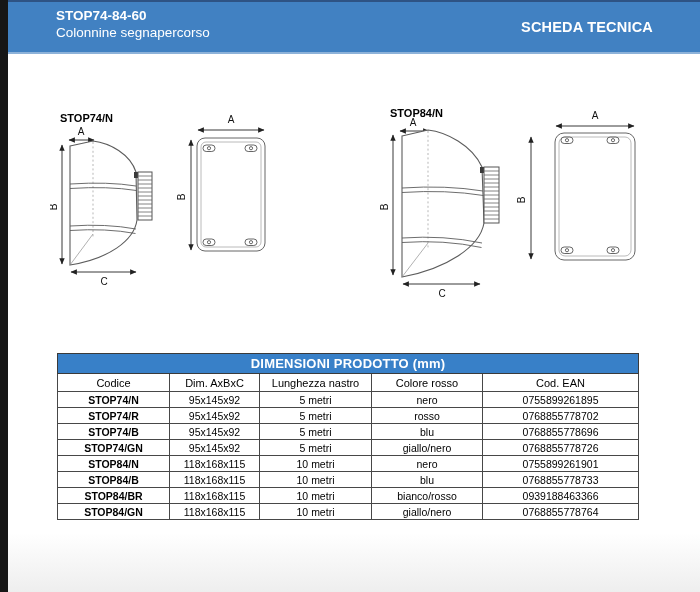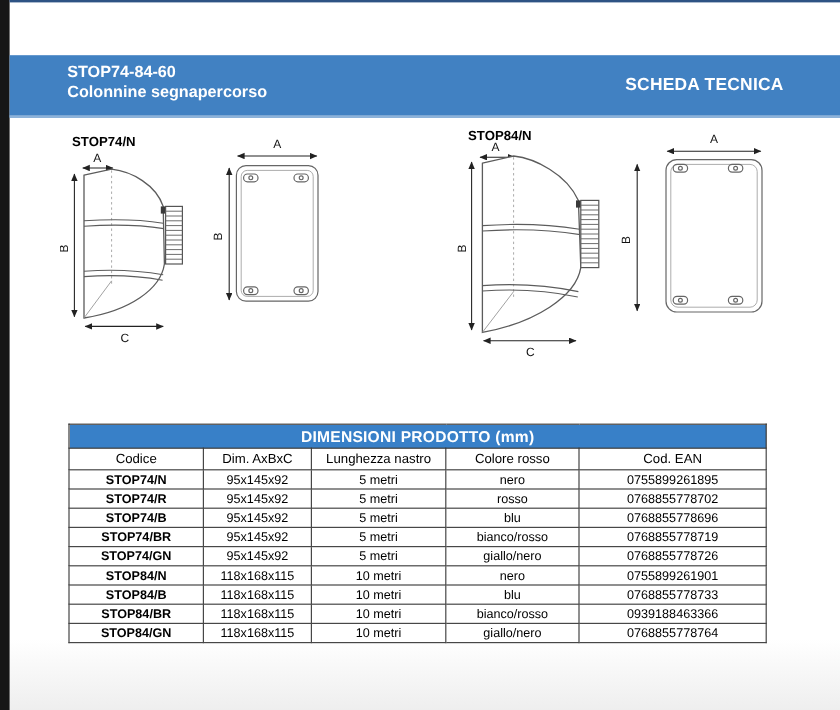--- a/index.html
+++ b/index.html
@@ -6,25 +6,25 @@
   .page{
     position:relative;width:700px;height:592px;overflow:hidden;
     background:linear-gradient(180deg,#ffffff 0%,#ffffff 90%,#eeeeee 100%);
     font-family:"Liberation Sans",sans-serif;color:#000;
   }
   .left-strip{position:absolute;left:0;top:0;width:8px;height:592px;background:#161616;}
   .top-line{position:absolute;left:8px;top:0;width:692px;height:2px;background:#2e5384;}
   .header-bar{
     position:absolute;left:8px;top:2px;width:692px;height:52px;box-sizing:border-box;
     background:#4181c2;border-bottom:2px solid #8db2d9;
-    display:flex;justify-content:space-between;color:#ffffff;margin-top:44px;
+    display:flex;justify-content:space-between;color:#ffffff;
   }
   .header-left{padding:5px 0 0 48px;}
   .header-code{font-weight:bold;font-size:13.5px;line-height:17px;}
-  .header-subtitle{font-weight:bold;font-size:13.5px;line-height:17px;}
+  .header-subtitle{font-weight:normal;font-size:13.5px;line-height:17px;}
   .header-doctype{align-self:center;padding-right:47px;font-weight:bold;font-size:14.5px;letter-spacing:.2px;}
 
   .diagram{position:absolute;}
   .diagram svg text{font-family:"Liberation Sans",sans-serif;}
   .diag-label{font-size:11px;font-weight:bold;fill:#000;}
   .dim-letter{font-size:10px;fill:#111;}
 
   table.dims{
     position:absolute;left:57px;top:353px;width:581px;
     border-collapse:collapse;table-layout:fixed;background:#fff;padding-left:24px;
@@ -225,27 +225,20 @@
           <td>0768855778702</td>
         </tr>
         <tr>
           <td class="codice">STOP74/B</td>
           <td>95x145x92</td>
           <td>5 metri</td>
           <td>blu</td>
           <td>0768855778696</td>
         </tr>
         <tr>
-          <td class="codice">STOP74/BR</td>
-          <td>95x145x92</td>
-          <td>5 metri</td>
-          <td>bianco/rosso</td>
-          <td>0768855778719</td>
-        </tr>
-        <tr>
           <td class="codice">STOP74/GN</td>
           <td>95x145x92</td>
           <td>5 metri</td>
           <td>giallo/nero</td>
           <td>0768855778726</td>
         </tr>
         <tr>
           <td class="codice">STOP84/N</td>
           <td>118x168x115</td>
           <td>10 metri</td>

